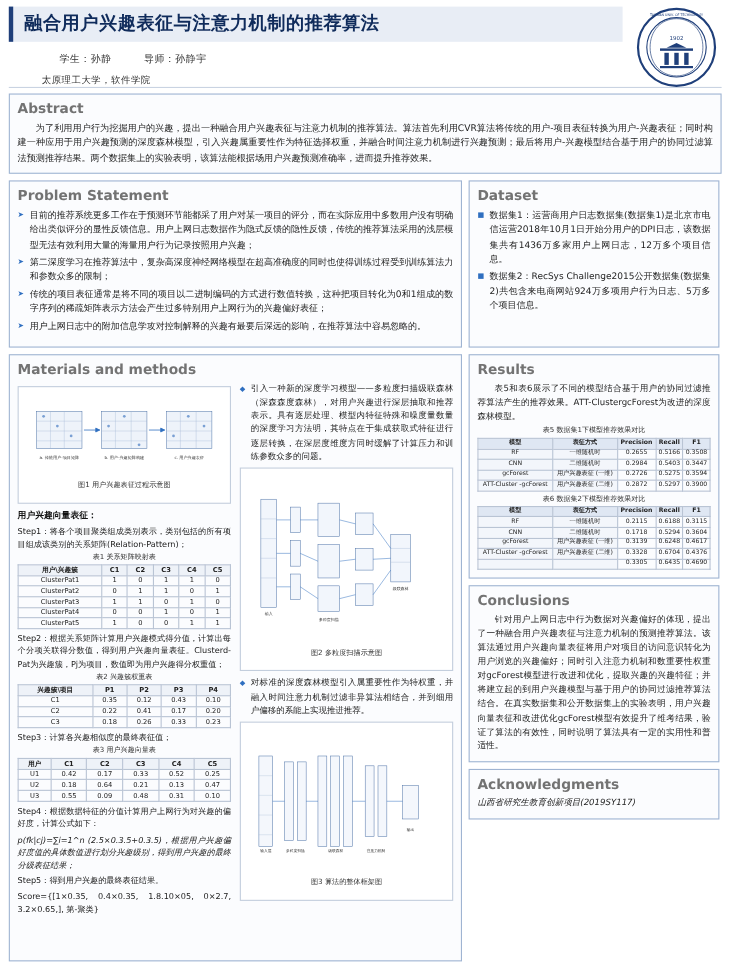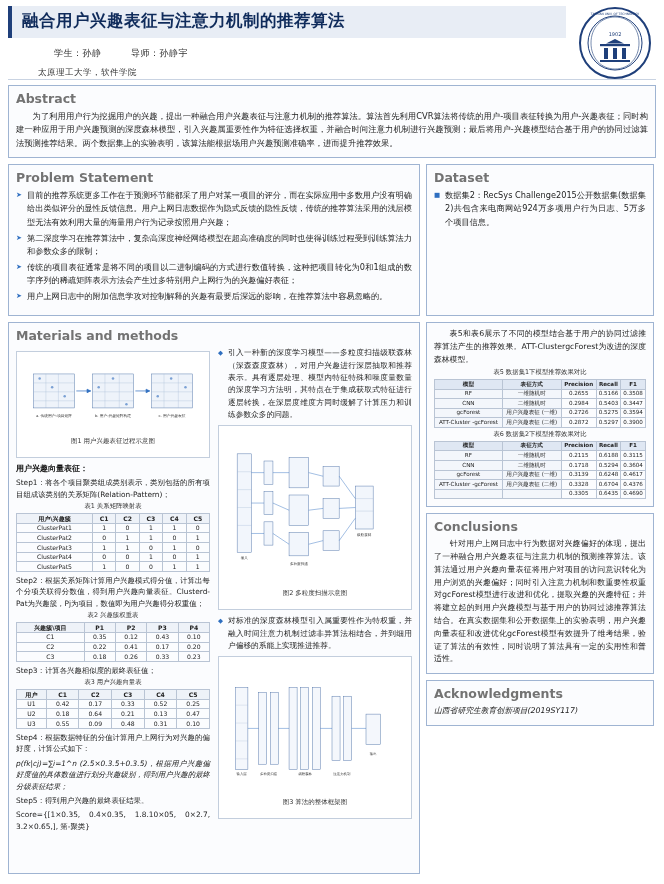--- a/index.html
+++ b/index.html
@@ -225,20 +225,21 @@
           <li>第二深度学习在推荐算法中，复杂高深度神经网络模型在超高准确度的同时也使得训练过程受到训练算法力和参数众多的限制；</li>
           <li>传统的项目表征通常是将不同的项目以二进制编码的方式进行数值转换，这种把项目转化为0和1组成的数字序列的稀疏矩阵表示方法会产生过多特别用户上网行为的兴趣偏好表征；</li>
           <li>用户上网日志中的附加信息学攻对控制解释的兴趣有最要后深远的影响，在推荐算法中容易忽略的。</li>
         </ul>
       </div>
     </div>
     <div class="col-right">
       <div class="sec" style="min-height:152px">
         <div class="sec-title">Dataset</div>
         <ul class="bullets square">
+          <li>数据集1：运营商用户日志数据集(数据集1)是北京市电信运营2018年10月1日开始分用户的DPI日志，该数据集共有1436万多家用户上网日志，12万多个项目信息。</li>
           <li>数据集2：RecSys Challenge2015公开数据集(数据集2)共包含来电商网站924万多项用户行为日志、5万多个项目信息。</li>
         </ul>
       </div>
     </div>
   </div>
 
   <div class="cols">
 
     <div class="col-left">
       <div class="sec" style="min-height:552px">
@@ -522,20 +523,21 @@
             </div>
           </div>
 
         </div>
       </div>
     </div>
 
     <div class="col-right">
 
       <div class="sec">
+        <div class="sec-title">Results</div>
         <div class="body-text" style="font-size:7.8px">表5和表6展示了不同的模型结合基于用户的协同过滤推荐算法产生的推荐效果。ATT-ClustergcForest为改进的深度森林模型。</div>
 
         <div class="tbl-cap">表5 数据集1下模型推荐效果对比</div>
         <table class="res">
           <thead>
               <tr>
             <th>模型</th>
             <th>表征方式</th>
             <th>Precision</th>
             <th>Recall</th>

